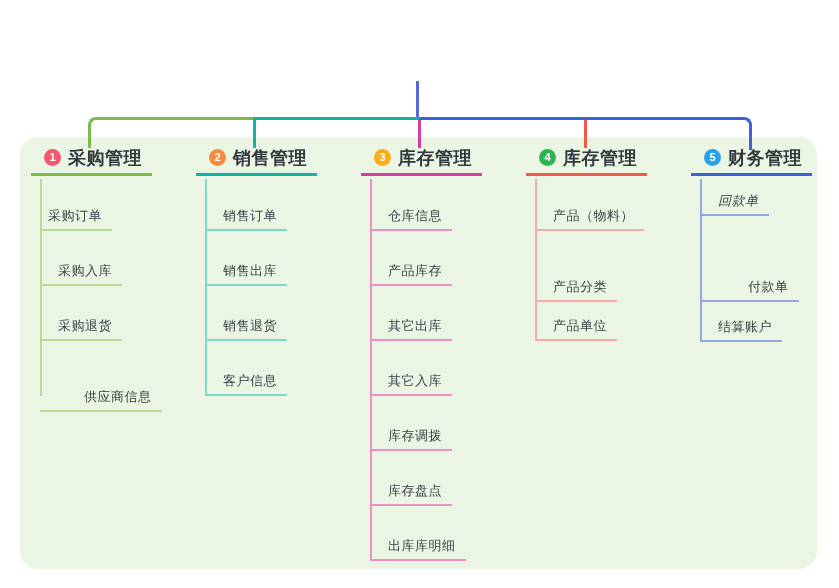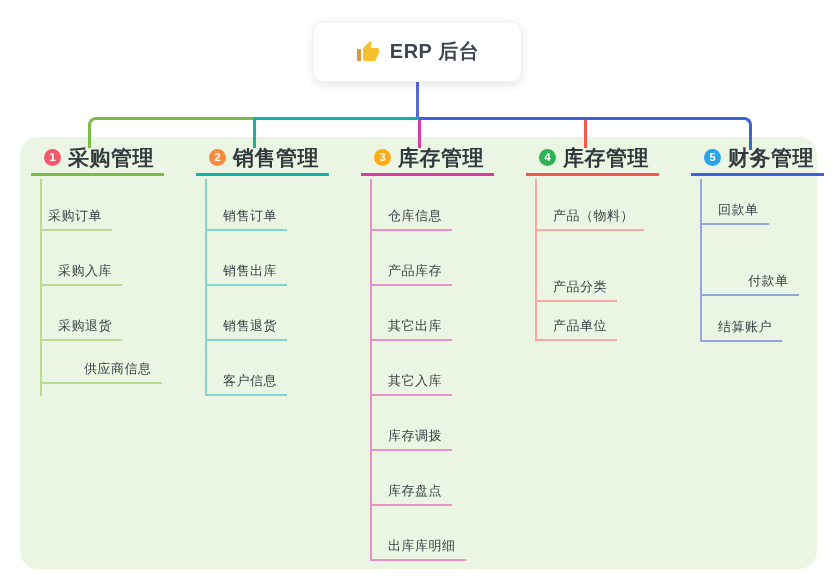--- a/index.html
+++ b/index.html
@@ -55,21 +55,21 @@
   .branch{position:absolute;top:148px;width:150px;}
   .topic{
     position:absolute;left:0;top:0;
     display:flex;align-items:center;gap:7px;
     height:28px;padding:0 10px 6px 13px;
     min-width:104px;white-space:nowrap;
     border-bottom:3px solid var(--bc);
     cursor:pointer;
   }
   .topic .topic-label{
-    font-size:21px;font-weight:600;color:var(--topic-text,#32383E);
+    font-size:18px;font-weight:600;color:var(--topic-text,#32383E);
     letter-spacing:.5px;
   }
   .badge{
     flex:0 0 auto;
     width:17px;height:17px;border-radius:50%;
     background:var(--bb);
     color:#ffffff;font-size:11px;font-weight:700;
     display:inline-flex;align-items:center;justify-content:center;
     line-height:1;
   }
@@ -95,40 +95,31 @@
   <div class="panel"></div>
 
   <div class="line root-drop"></div>
   <div class="line elbow-1"></div>
   <div class="line seg-2h"></div>
   <div class="line drop-2"></div>
   <div class="line drop-3"></div>
   <div class="line drop-4"></div>
   <div class="line elbow-5"></div>
 
-  <div class="root-node">
-    <span>
-      <svg width="24" height="24" viewBox="0 0 24 24" aria-hidden="true">
-        <path id="thumb-cuff" d="M1 21h4V9H1v12z" fill="#D89A3D"></path>
-        <path id="thumb-hand" d="M23 10c0-1.1-.9-2-2-2h-6.31l.95-4.57.03-.32c0-.41-.17-.79-.44-1.06L14.17 1 7.59 7.59C7.22 7.95 7 8.45 7 9v10c0 1.1.9 2 2 2h9c.83 0 1.54-.5 1.84-1.22l3.02-7.05c.09-.23.14-.47.14-.73v-2z" fill="#F5C02C"></path>
-      </svg>
-    </span>
-    <span class="root-title">ERP 后台</span>
-  </div>
 
   <div class="branch" style="left: 31px; --bc: #7CBB45; --bl: #B9DB93; --bb: #F5586C;">
       <div class="topic">
         <span class="badge">1</span>
         <span class="topic-label">采购管理</span>
       </div>
       <div class="spine" style="height: 217px;"></div>
       <div class="child" style="top: 59px; padding-left: 8px;">采购订单</div>
       <div class="child" style="top: 114px;">采购入库</div>
       <div class="child" style="top: 169px;">采购退货</div>
-      <div class="child" style="top: 212px; padding-left: 44px;">供应商信息</div>
+      <div class="child" style="top: 240px; padding-left: 44px;">供应商信息</div>
     </div>
   <div class="branch" style="left: 196px; --bc: #10B3A6; --bl: #7FD8CE; --bb: #FA8A3E;">
       <div class="topic">
         <span class="badge">2</span>
         <span class="topic-label">销售管理</span>
       </div>
       <div class="spine" style="height: 217px;"></div>
       <div class="child" style="top: 59px;">销售订单</div>
       <div class="child" style="top: 114px;">销售出库</div>
       <div class="child" style="top: 169px; text-align: center;">销售退货</div>
@@ -157,18 +148,18 @@
       <div class="child" style="top: 59px;">产品（物料）</div>
       <div class="child" style="top: 130px;">产品分类</div>
       <div class="child" style="top: 169px;">产品单位</div>
     </div>
   <div class="branch" style="left: 691px; --bc: #3C63DA; --bl: #92A7E0; --bb: #2AA2E8;">
       <div class="topic">
         <span class="badge">5</span>
         <span class="topic-label">财务管理</span>
       </div>
       <div class="spine" style="height: 162px;"></div>
-      <div class="child" style="top: 53px;">回款单</div>
-      <div class="child" style="top: 124px; padding-left: 48px;">付款单</div>
+      <div class="child" style="top: 44px; font-style: italic;">回款单</div>
+      <div class="child" style="top: 130px; padding-left: 48px;">付款单</div>
       <div class="child" style="top: 154px; margin-top: 16px;">结算账户</div>
     </div>
 
 </div>
 
 </body></html>

